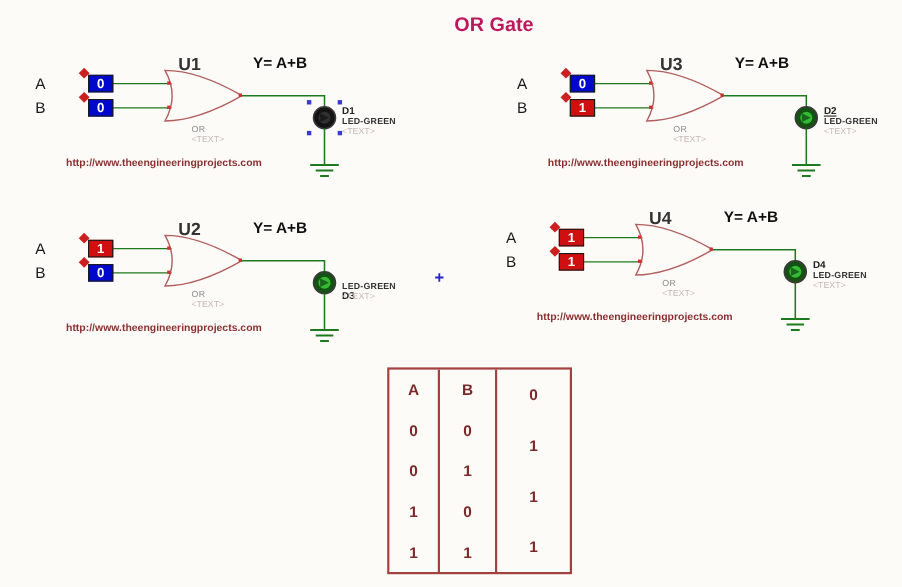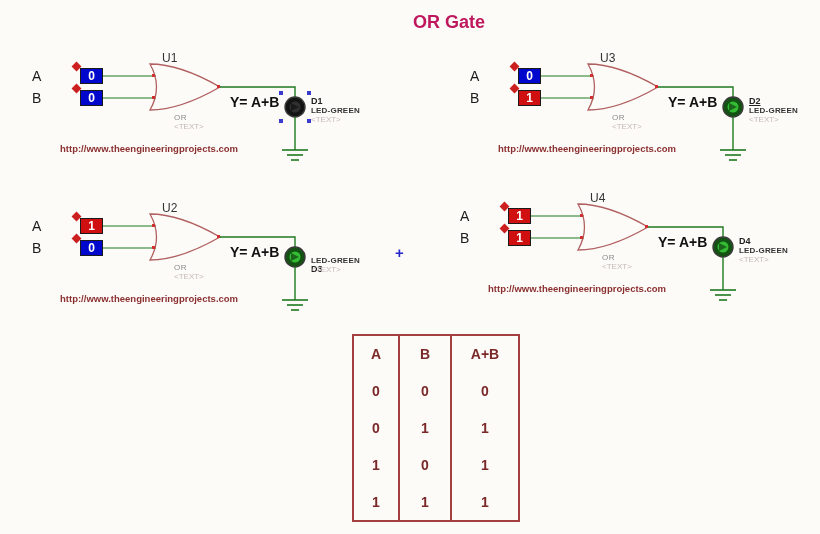--- a/index.html
+++ b/index.html
@@ -20,22 +20,22 @@
   .logic-box {
     position:absolute; width:23px; height:16px;
     display:flex; align-items:center; justify-content:center;
     color:#ffffff; font-weight:bold; font-size:12px;
     border:1px solid #1a1a1a; cursor:pointer;
   }
   .diamond {
     position:absolute; width:7px; height:7px;
     background:#cc2020; transform:rotate(45deg);
   }
-  .gate-ref { font-size:12px; color:#333333; }
-  .equation { font-size:14px; font-weight:bold; color:#101010;margin-top:45px; }
+  .gate-ref { font-size:16px; color:#333333;font-weight:bold; }
+  .equation { font-size:14px; font-weight:bold; color:#101010; }
   .gate-sub { font-size:8px; color:#8a8a8a; letter-spacing:.5px; }
   .gate-sub2 { font-size:8px; color:#c4b8b8; }
   .led-ref { font-size:9px; font-weight:bold; color:#222222; }
   .led-type { font-size:8px; color:#333333; letter-spacing:.2px;font-weight:bold; }
   .led-text { font-size:8px; color:#c4b8b8; }
   .url { font-size:9.5px; font-weight:bold; color:#8b3030; }
   .cursor-cross { position:absolute; left:395px; top:244px; color:#2525cc; font-size:15px; font-weight:bold; }
   .truth-table {
     position:absolute; left:352px; top:334px; width:168px; height:188px;
     border:2px solid #a34040; display:flex; background:transparent;
@@ -253,19 +253,18 @@
     <div class="tt-cell">1</div>
   </div>
   <div class="tt-col tt-col-b">
     <div class="tt-cell">B</div>
     <div class="tt-cell">0</div>
     <div class="tt-cell">1</div>
     <div class="tt-cell">0</div>
     <div class="tt-cell">1</div>
   </div>
   <div class="tt-col tt-col-y">
-    <div class="tt-cell">A+B</div>
     <div class="tt-cell">0</div>
     <div class="tt-cell">1</div>
     <div class="tt-cell">1</div>
     <div class="tt-cell">1</div>
   </div>
 </div>
 
 </body></html>

